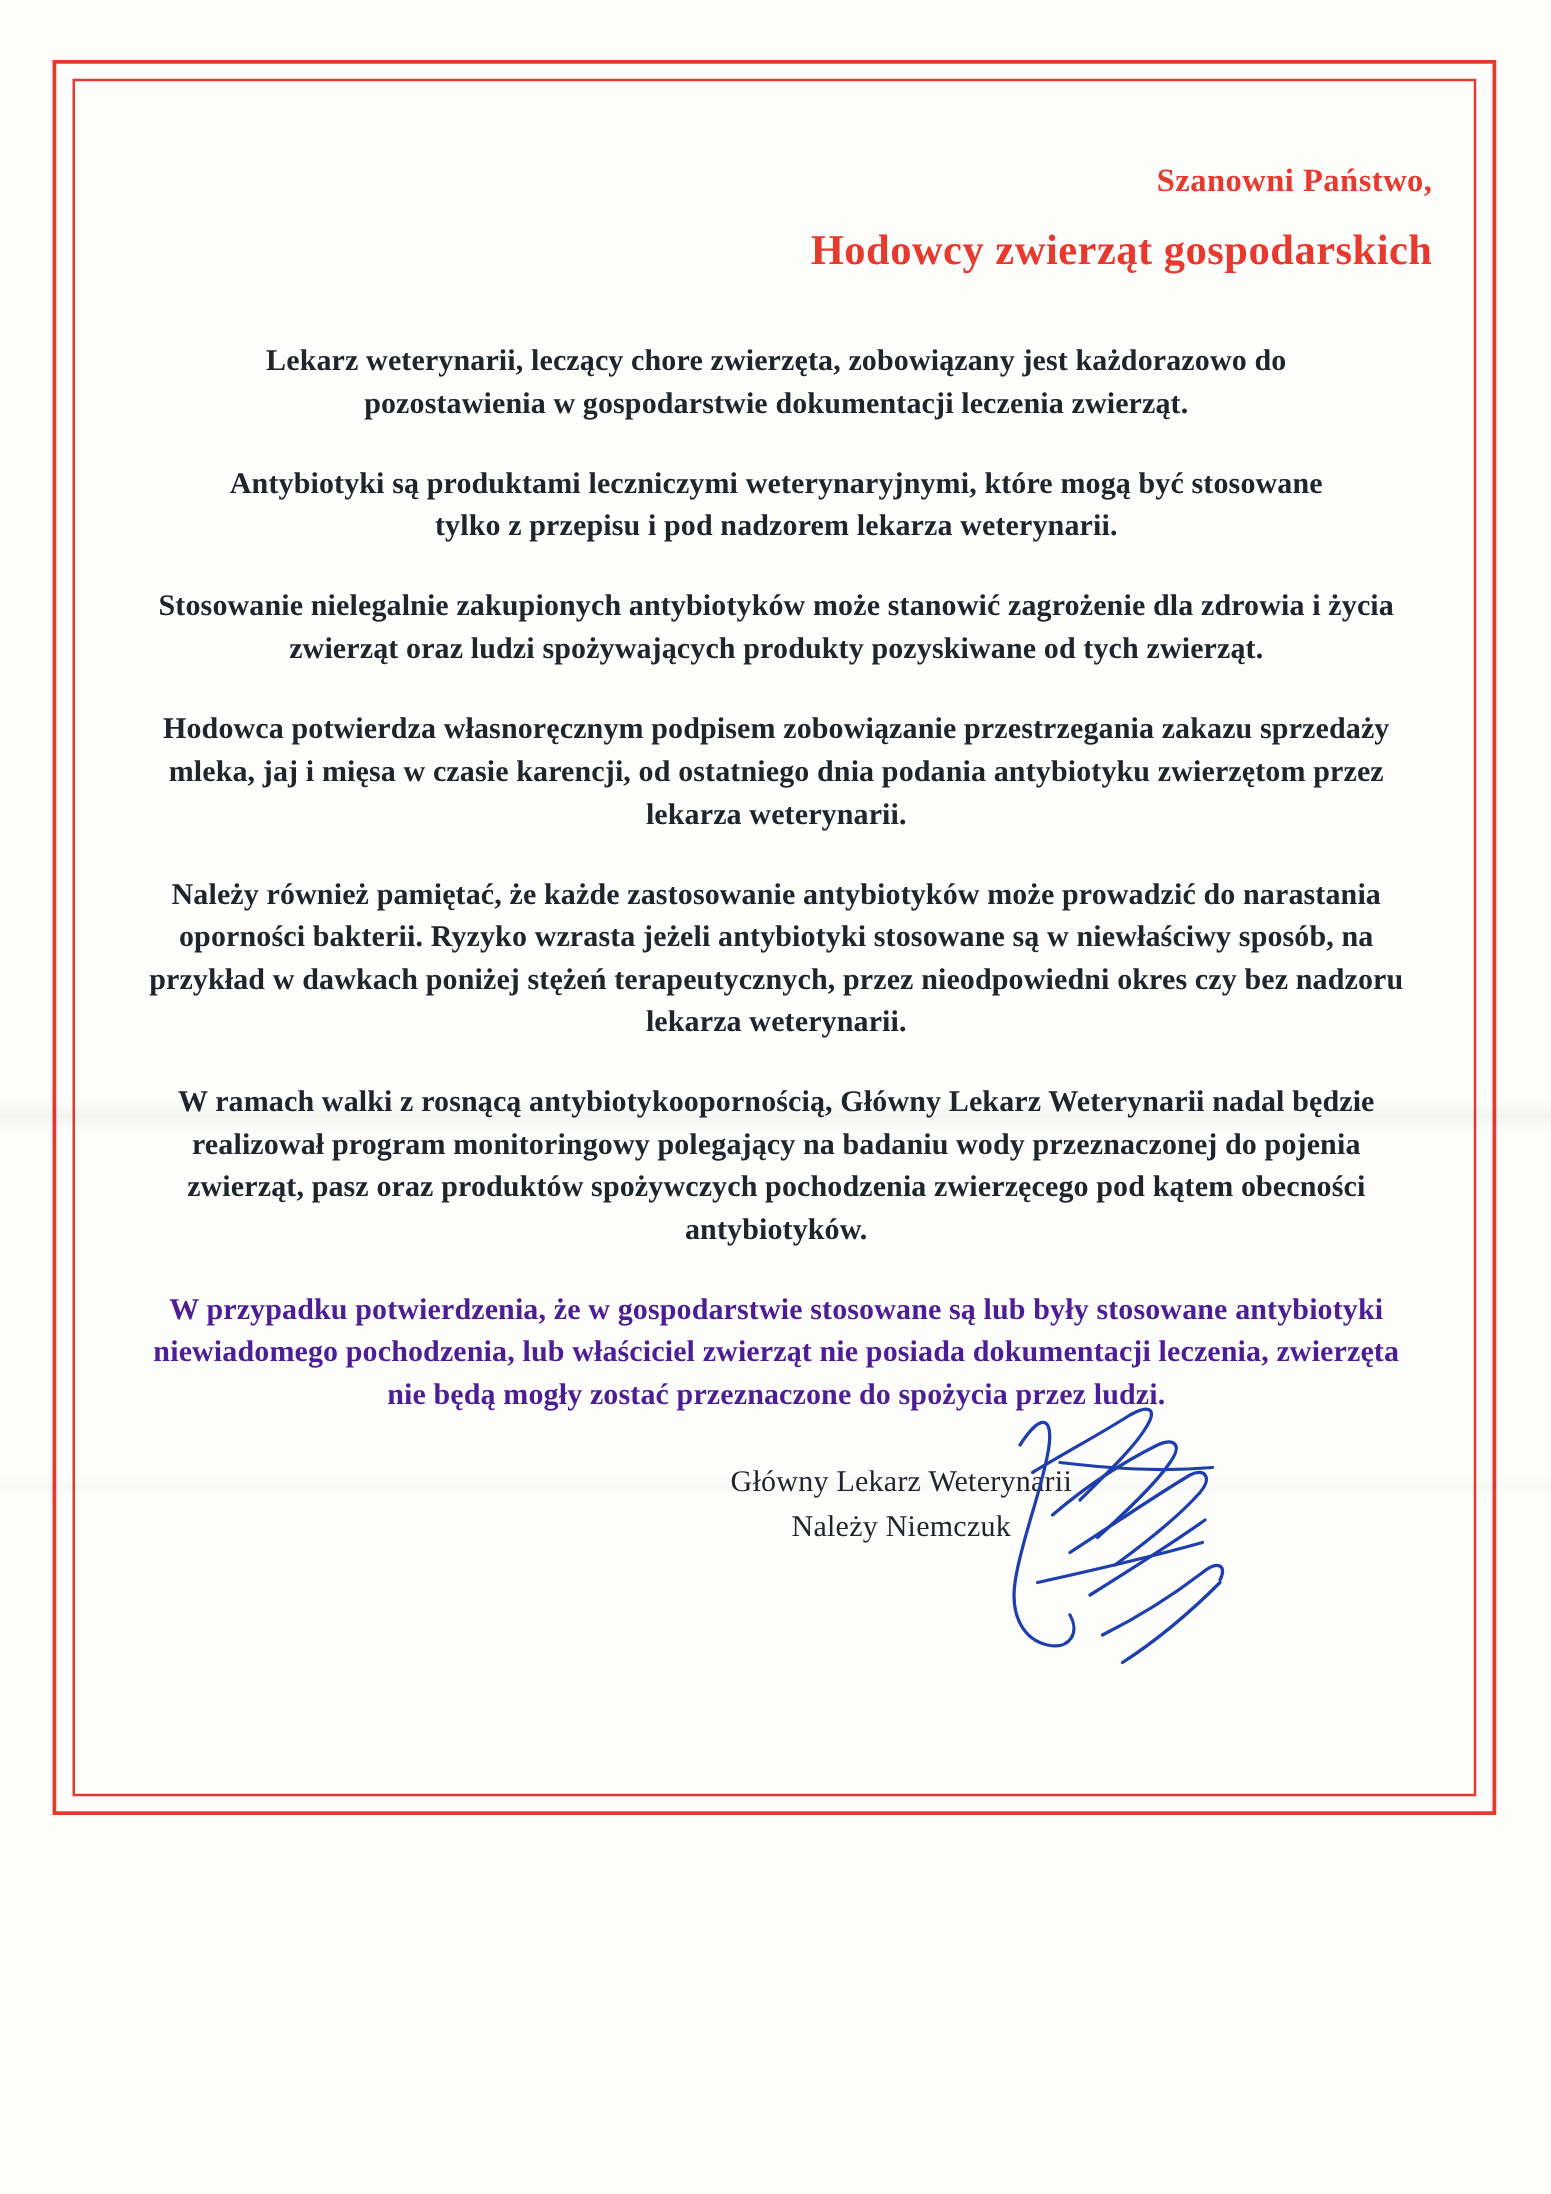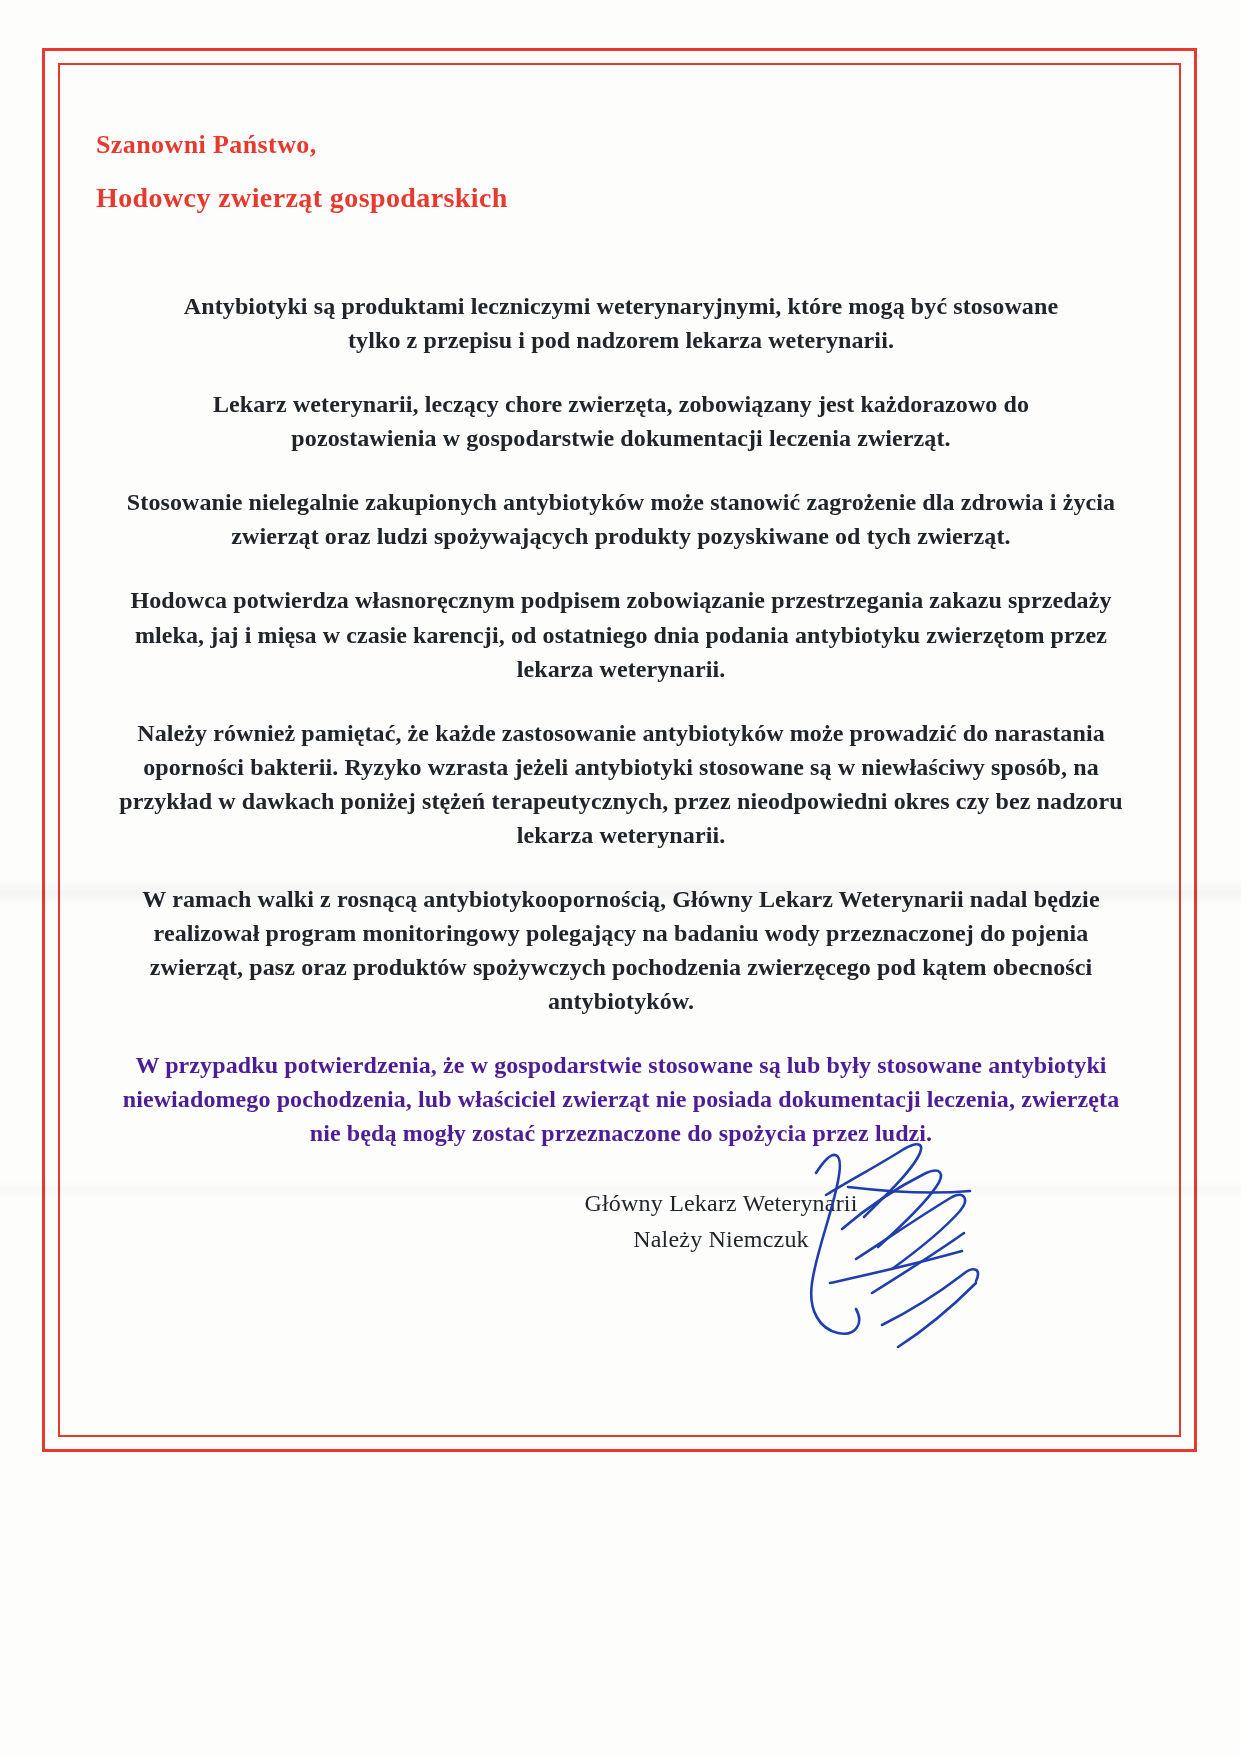--- a/index.html
+++ b/index.html
@@ -44,32 +44,32 @@
 
   .content {
     position: absolute;
     left: 96px;
     top: 130px;
     width: 1050px;
     box-sizing: border-box;
   }
 
   .heading {
-    text-align: left;
+    text-align: right;
     color: #e8392f;
     font-weight: bold;
     letter-spacing: .4px;
   }
   .heading-1 {
     font-size: 26px;
     margin-bottom: 22px;
   }
   .heading-2 {
-    font-size: 28px;
-    margin-bottom: 75px;
+    font-size: 34px;
+    margin-bottom: 52px;
   }
 
   p.para {
     text-align: center;
     margin: 0 0 30px 0;
     font-weight: bold;
     font-size: 24px;
     line-height: 1.42;
     letter-spacing: .1px;
   }
@@ -129,22 +129,22 @@
 <div class="page">
 
   <div class="frame-outer"></div>
   <div class="frame-inner"></div>
 
   <div class="content">
 
     <div class="heading heading-1">Szanowni Państwo,</div>
     <div class="heading heading-2">Hodowcy zwierząt gospodarskich</div>
 
+    <p class="para black narrow">Lekarz weterynarii, leczący chore zwierzęta, zobowiązany jest każdorazowo do pozostawienia w gospodarstwie dokumentacji leczenia zwierząt.</p>
     <p class="para black narrow">Antybiotyki są produktami leczniczymi weterynaryjnymi, które mogą być stosowane tylko z przepisu i pod nadzorem lekarza weterynarii.</p>
-    <p class="para black narrow">Lekarz weterynarii, leczący chore zwierzęta, zobowiązany jest każdorazowo do pozostawienia w gospodarstwie dokumentacji leczenia zwierząt.</p>
     <p class="para black wide">Stosowanie nielegalnie zakupionych antybiotyków może stanowić zagrożenie dla zdrowia i życia zwierząt oraz ludzi spożywających produkty pozyskiwane od tych zwierząt.</p>
     <p class="para black wide">Hodowca potwierdza własnoręcznym podpisem zobowiązanie przestrzegania zakazu sprzedaży mleka, jaj i mięsa w czasie karencji, od ostatniego dnia podania antybiotyku zwierzętom przez lekarza weterynarii.</p>
     <p class="para black wide">Należy również pamiętać, że każde zastosowanie antybiotyków może prowadzić do narastania oporności bakterii. Ryzyko wzrasta jeżeli antybiotyki stosowane są w niewłaściwy sposób, na przykład w dawkach poniżej stężeń terapeutycznych, przez nieodpowiedni okres czy bez nadzoru lekarza weterynarii.</p>
     <p class="para black wide">W ramach walki z rosnącą antybiotykoopornością, Główny Lekarz Weterynarii nadal będzie realizował program monitoringowy polegający na badaniu wody przeznaczonej do pojenia zwierząt, pasz oraz produktów spożywczych pochodzenia zwierzęcego pod kątem obecności antybiotyków.</p>
     <p class="para red wide">W przypadku potwierdzenia, że w gospodarstwie stosowane są lub były stosowane antybiotyki niewiadomego pochodzenia, lub właściciel zwierząt nie posiada dokumentacji leczenia, zwierzęta nie będą mogły zostać przeznaczone do spożycia przez ludzi.</p>
 
     <div class="sign-block">
       <div class="sign-line sign-offset">Główny Lekarz Weterynarii</div>
       <div class="sign-line sign-offset">Należy Niemczuk</div>
 

